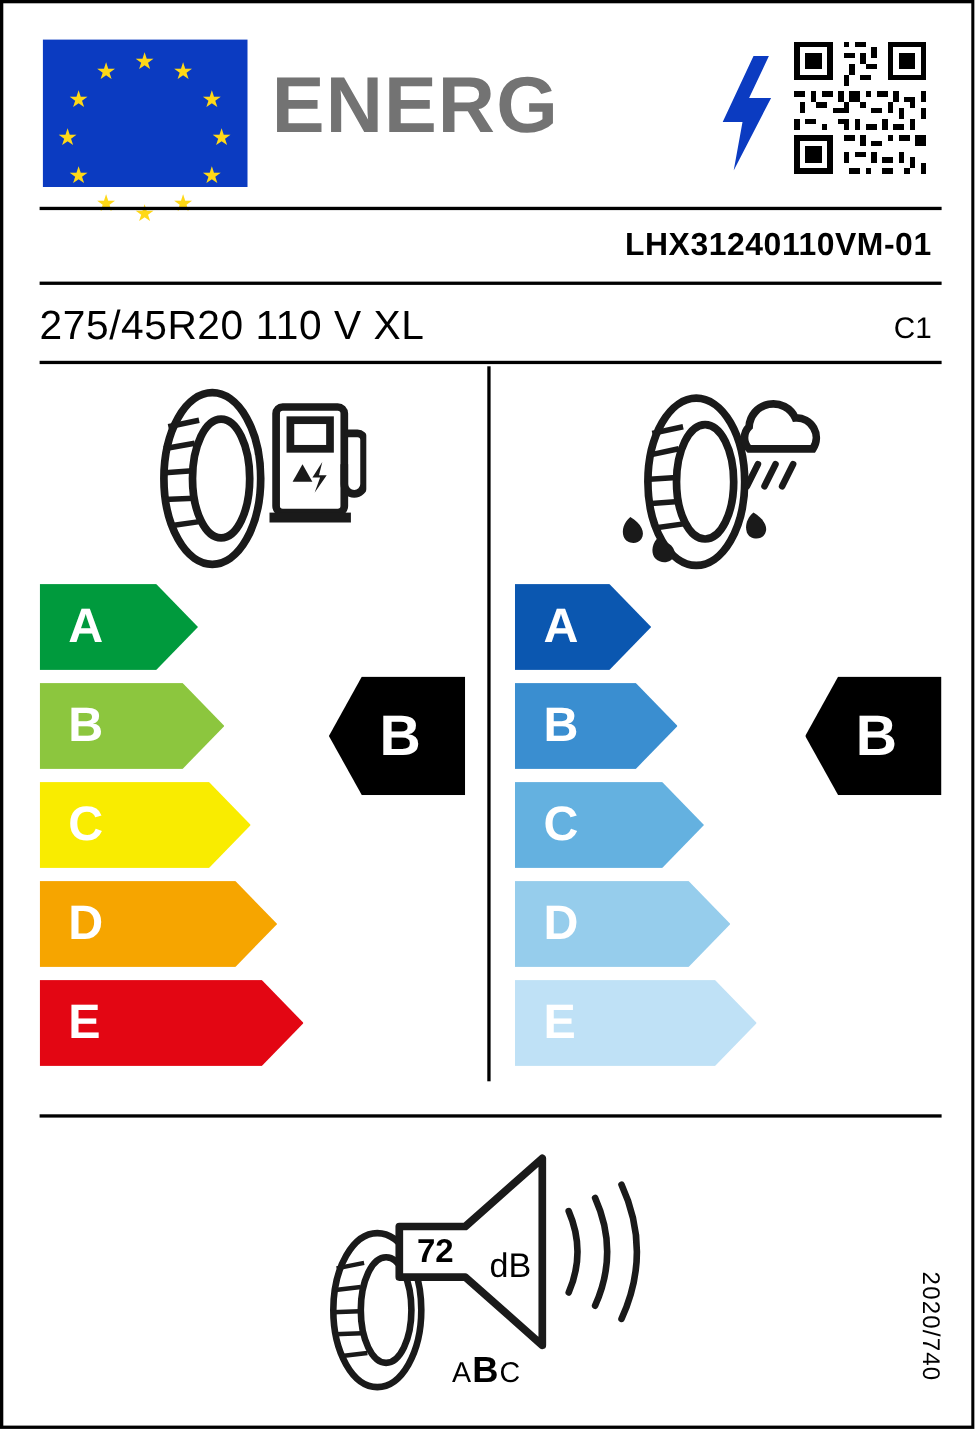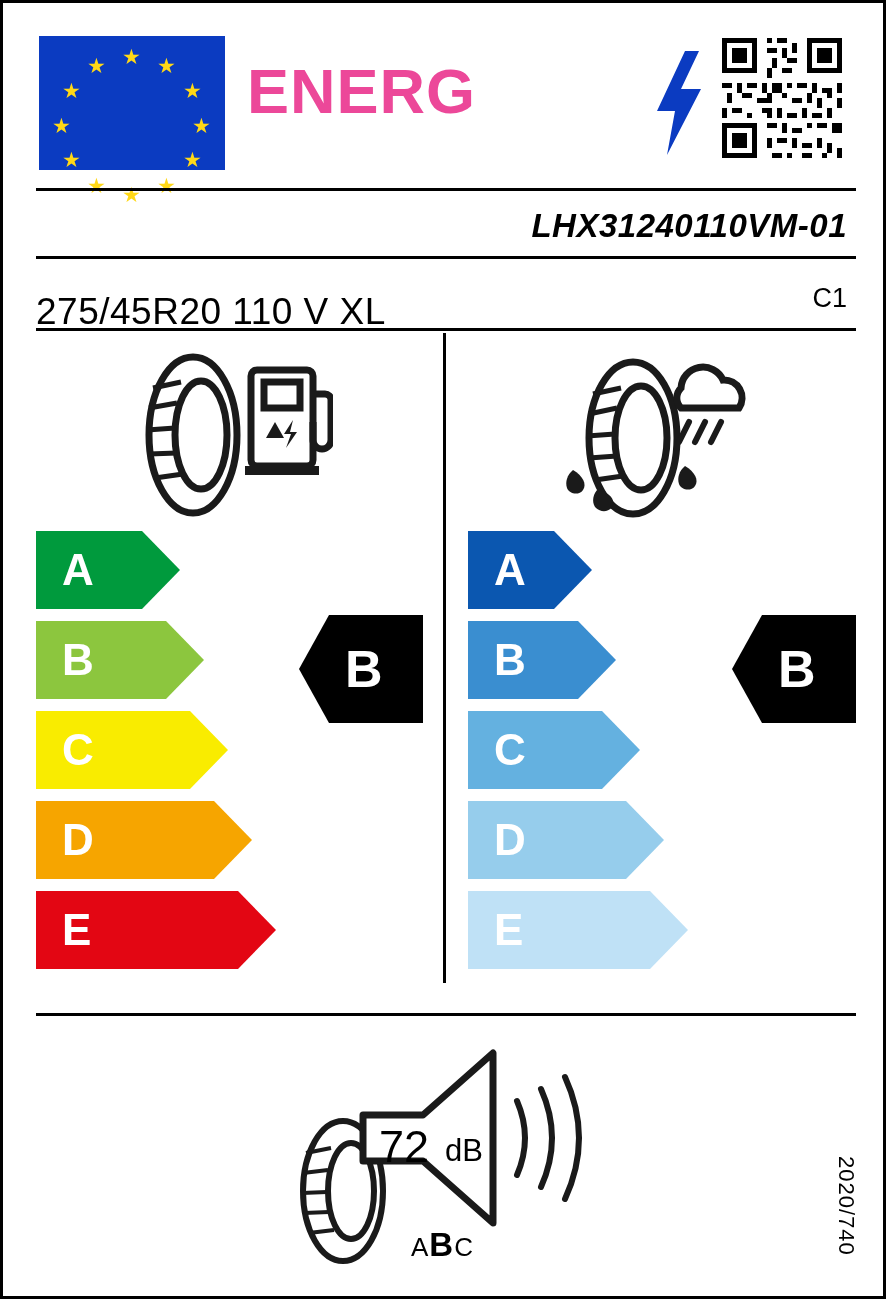--- a/index.html
+++ b/index.html
@@ -43,24 +43,24 @@
     font-size: 21px;
     line-height: 21px;
     width: 21px;
     height: 21px;
     text-align: center;
   }
   .energ-word {
     position: absolute;
     left: 244px;
     top: 52px;
-    font-size: 63px;
+    font-size: 72px;
     font-weight: bold;
     letter-spacing: 1px;
-    color: #ec4899;
+    color: #737373;
     font-family: "Liberation Sans", sans-serif;
   }
   .bolt {
     position: absolute;
     left: 652px;
     top: 48px;
     width: 46px;
     height: 104px;
   }
   .qr {
@@ -96,32 +96,30 @@
     left: 36px;
     top: 204px;
     font-size: 31px;
     font-weight: bold;
     letter-spacing: 0.5px;
   }
   .model-code {
     position: absolute;
     right: 36px;
     top: 204px;
-    font-size: 33px;
+    font-size: 29px;
     font-weight: bold;
     letter-spacing: 0.5px;
-    font-style: italic;
   }
   .tyre-size {
     position: absolute;
     left: 33px;
     top: 272px;
     font-size: 37px;
     letter-spacing: 0.5px;
-    margin-top: 16px;
   }
   .tyre-class {
     position: absolute;
     right: 36px;
     top: 280px;
     font-size: 27px;
   }
 
   
   .pic-fuel {
@@ -195,22 +193,22 @@
     position: absolute;
     left: 270px;
     top: 1040px;
     width: 360px;
     height: 230px;
   }
   .noise-db {
     position: absolute;
     left: 106px;
     top: 78px;
-    font-size: 45px;
-    font-weight: normal;
+    font-size: 30px;
+    font-weight: bold;
   }
   .noise-unit {
     position: absolute;
     left: 172px;
     top: 90px;
     font-size: 31px;
   }
   .noise-classes {
     position: absolute;
     left: 138px;

